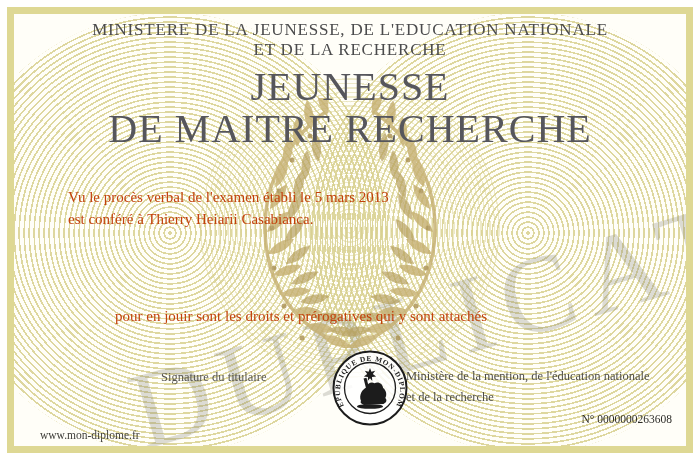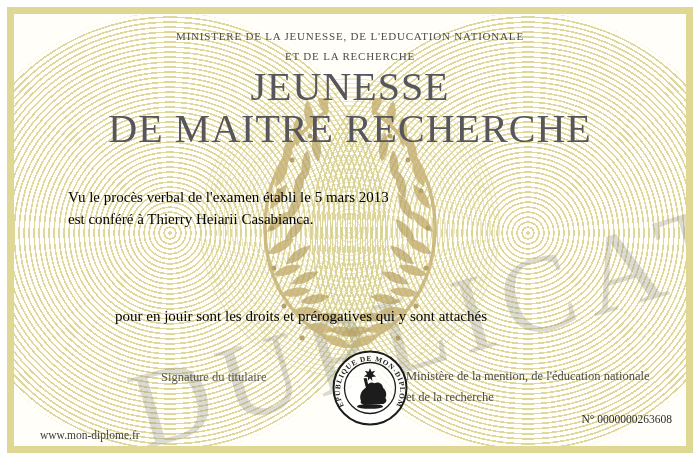--- a/index.html
+++ b/index.html
@@ -35,24 +35,24 @@
   .watermark{
     position:absolute;left:120px;top:345px;
     font-size:110px;line-height:110px;letter-spacing:12px;
     color:rgba(140,138,125,0.30);
     white-space:nowrap;
     transform:rotate(-16.5deg);
     transform-origin:0 50%;
     z-index:2;pointer-events:none;
   }
   .wreath{position:absolute;left:232px;top:98px;z-index:3;opacity:.82;}
-  .txt{position:absolute;color:#000000;z-index:4;}
+  .txt{position:absolute;color:#c2410c;z-index:4;}
   .ministry-header{
-    left:0;right:0;top:26px;text-align:center;
-    font-size:11px;line-height:20px;letter-spacing:.8px;
+    left:0;right:0;top:20px;text-align:center;
+    font-size:17px;line-height:20px;letter-spacing:.8px;
     color:#4b4b4c;
   }
   .diploma-title{
     left:0;right:0;text-align:center;
     font-size:40px;line-height:42px;letter-spacing:1px;
     color:var(--title-gray,#56565c);
   }
   .title1{top:66px;}
   .title2{top:108px;}
   .body-block{left:68px;top:187px;font-size:15px;line-height:21.5px;}

